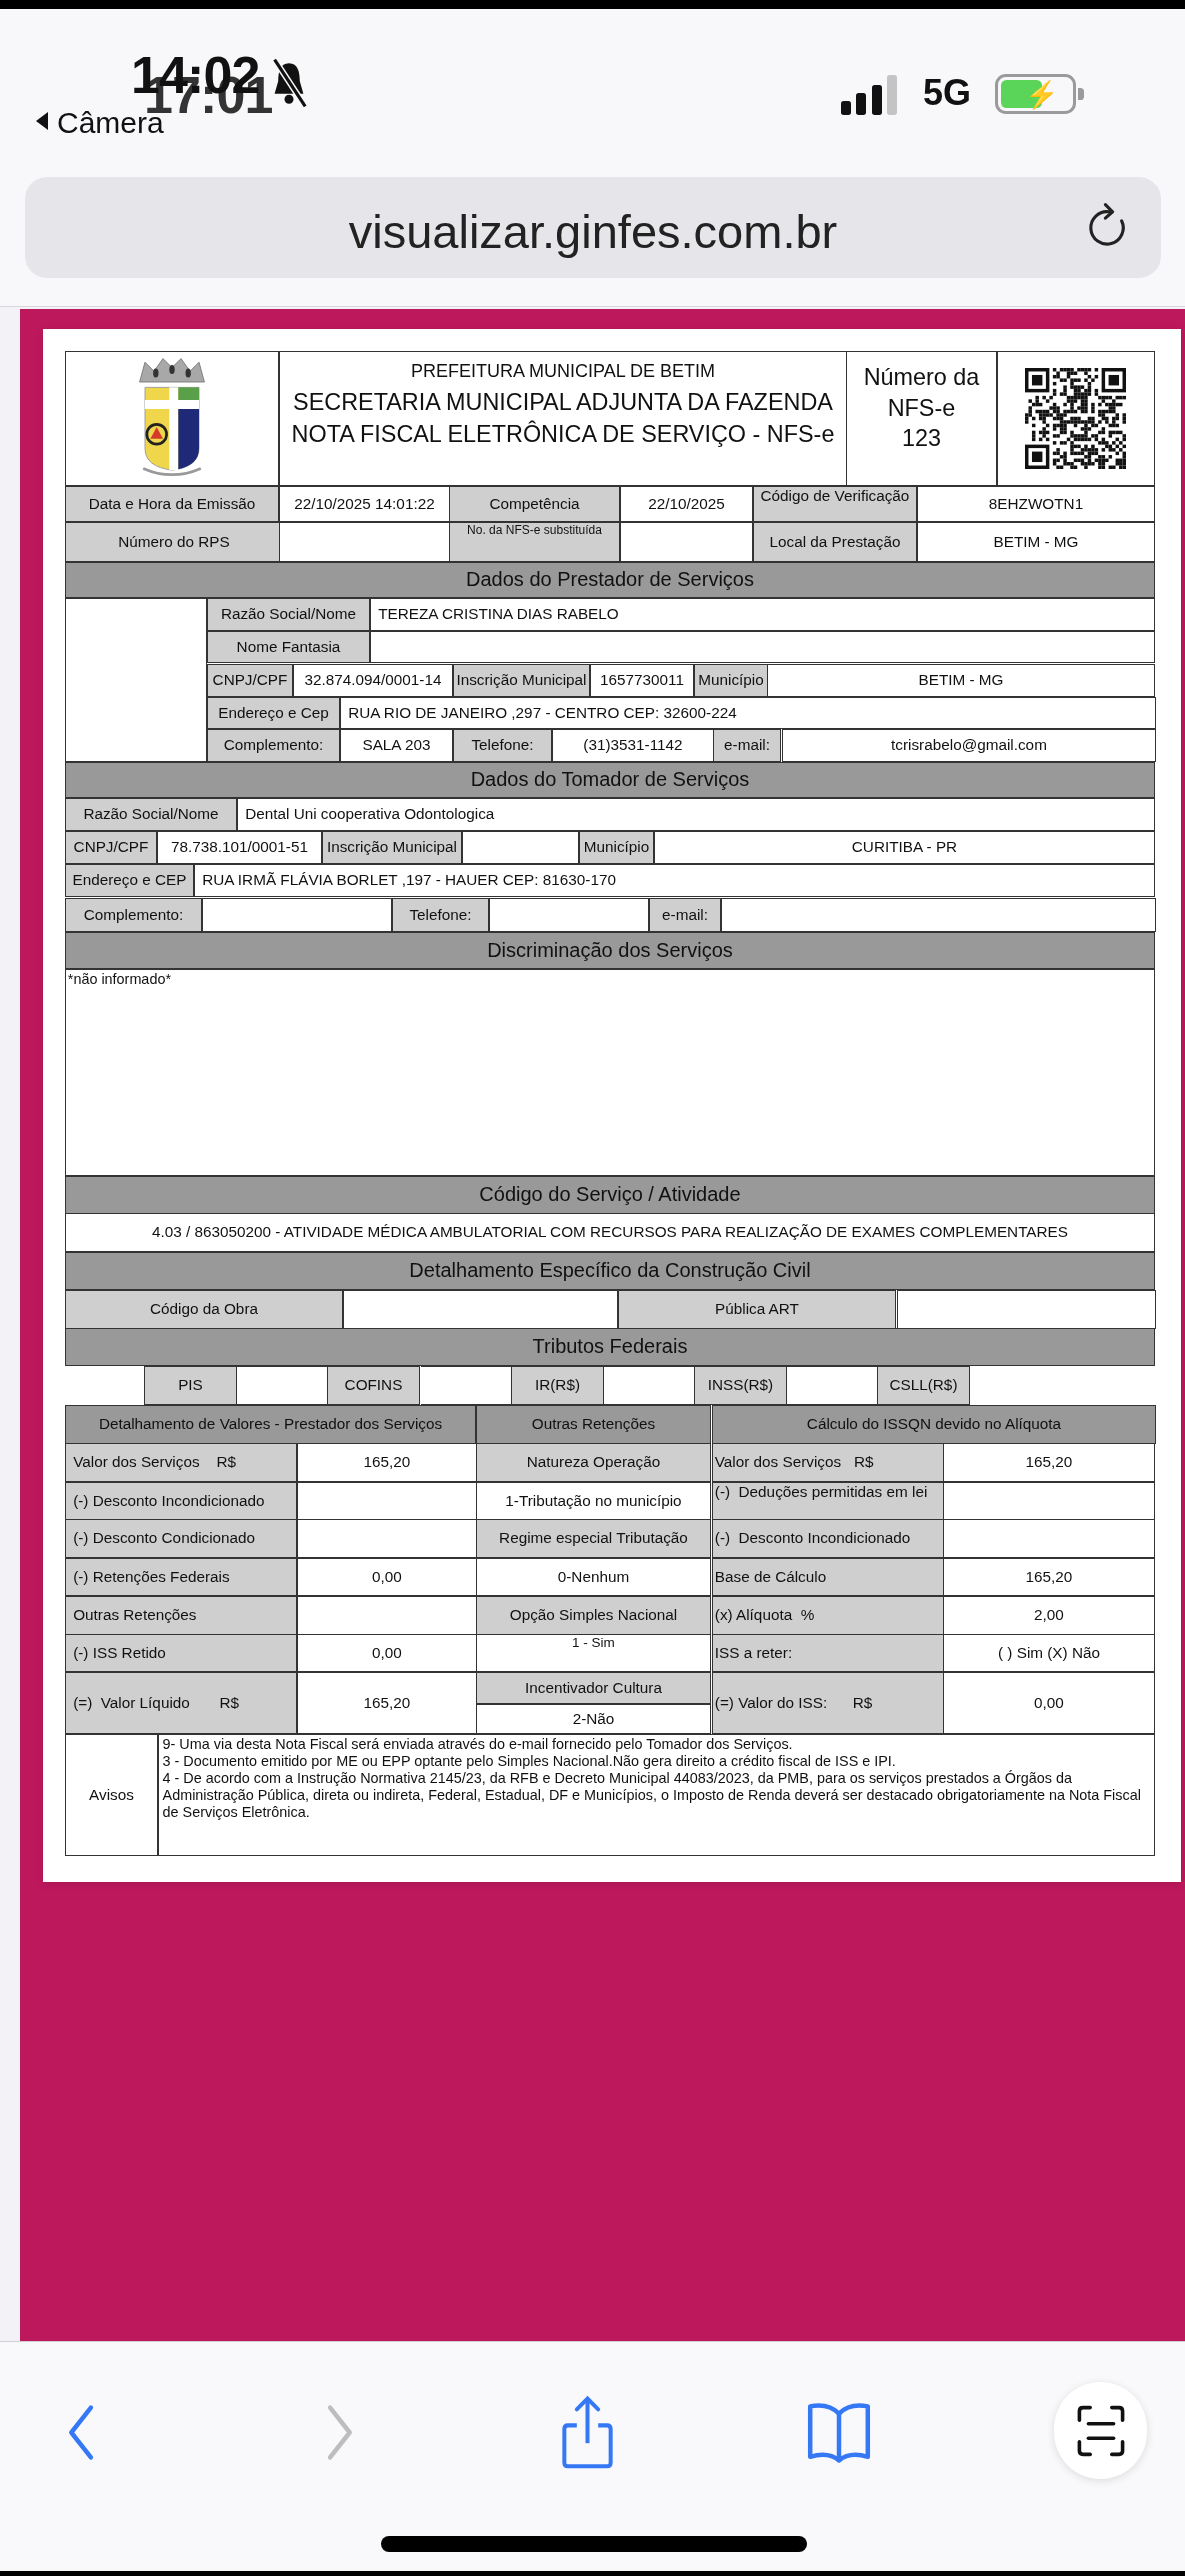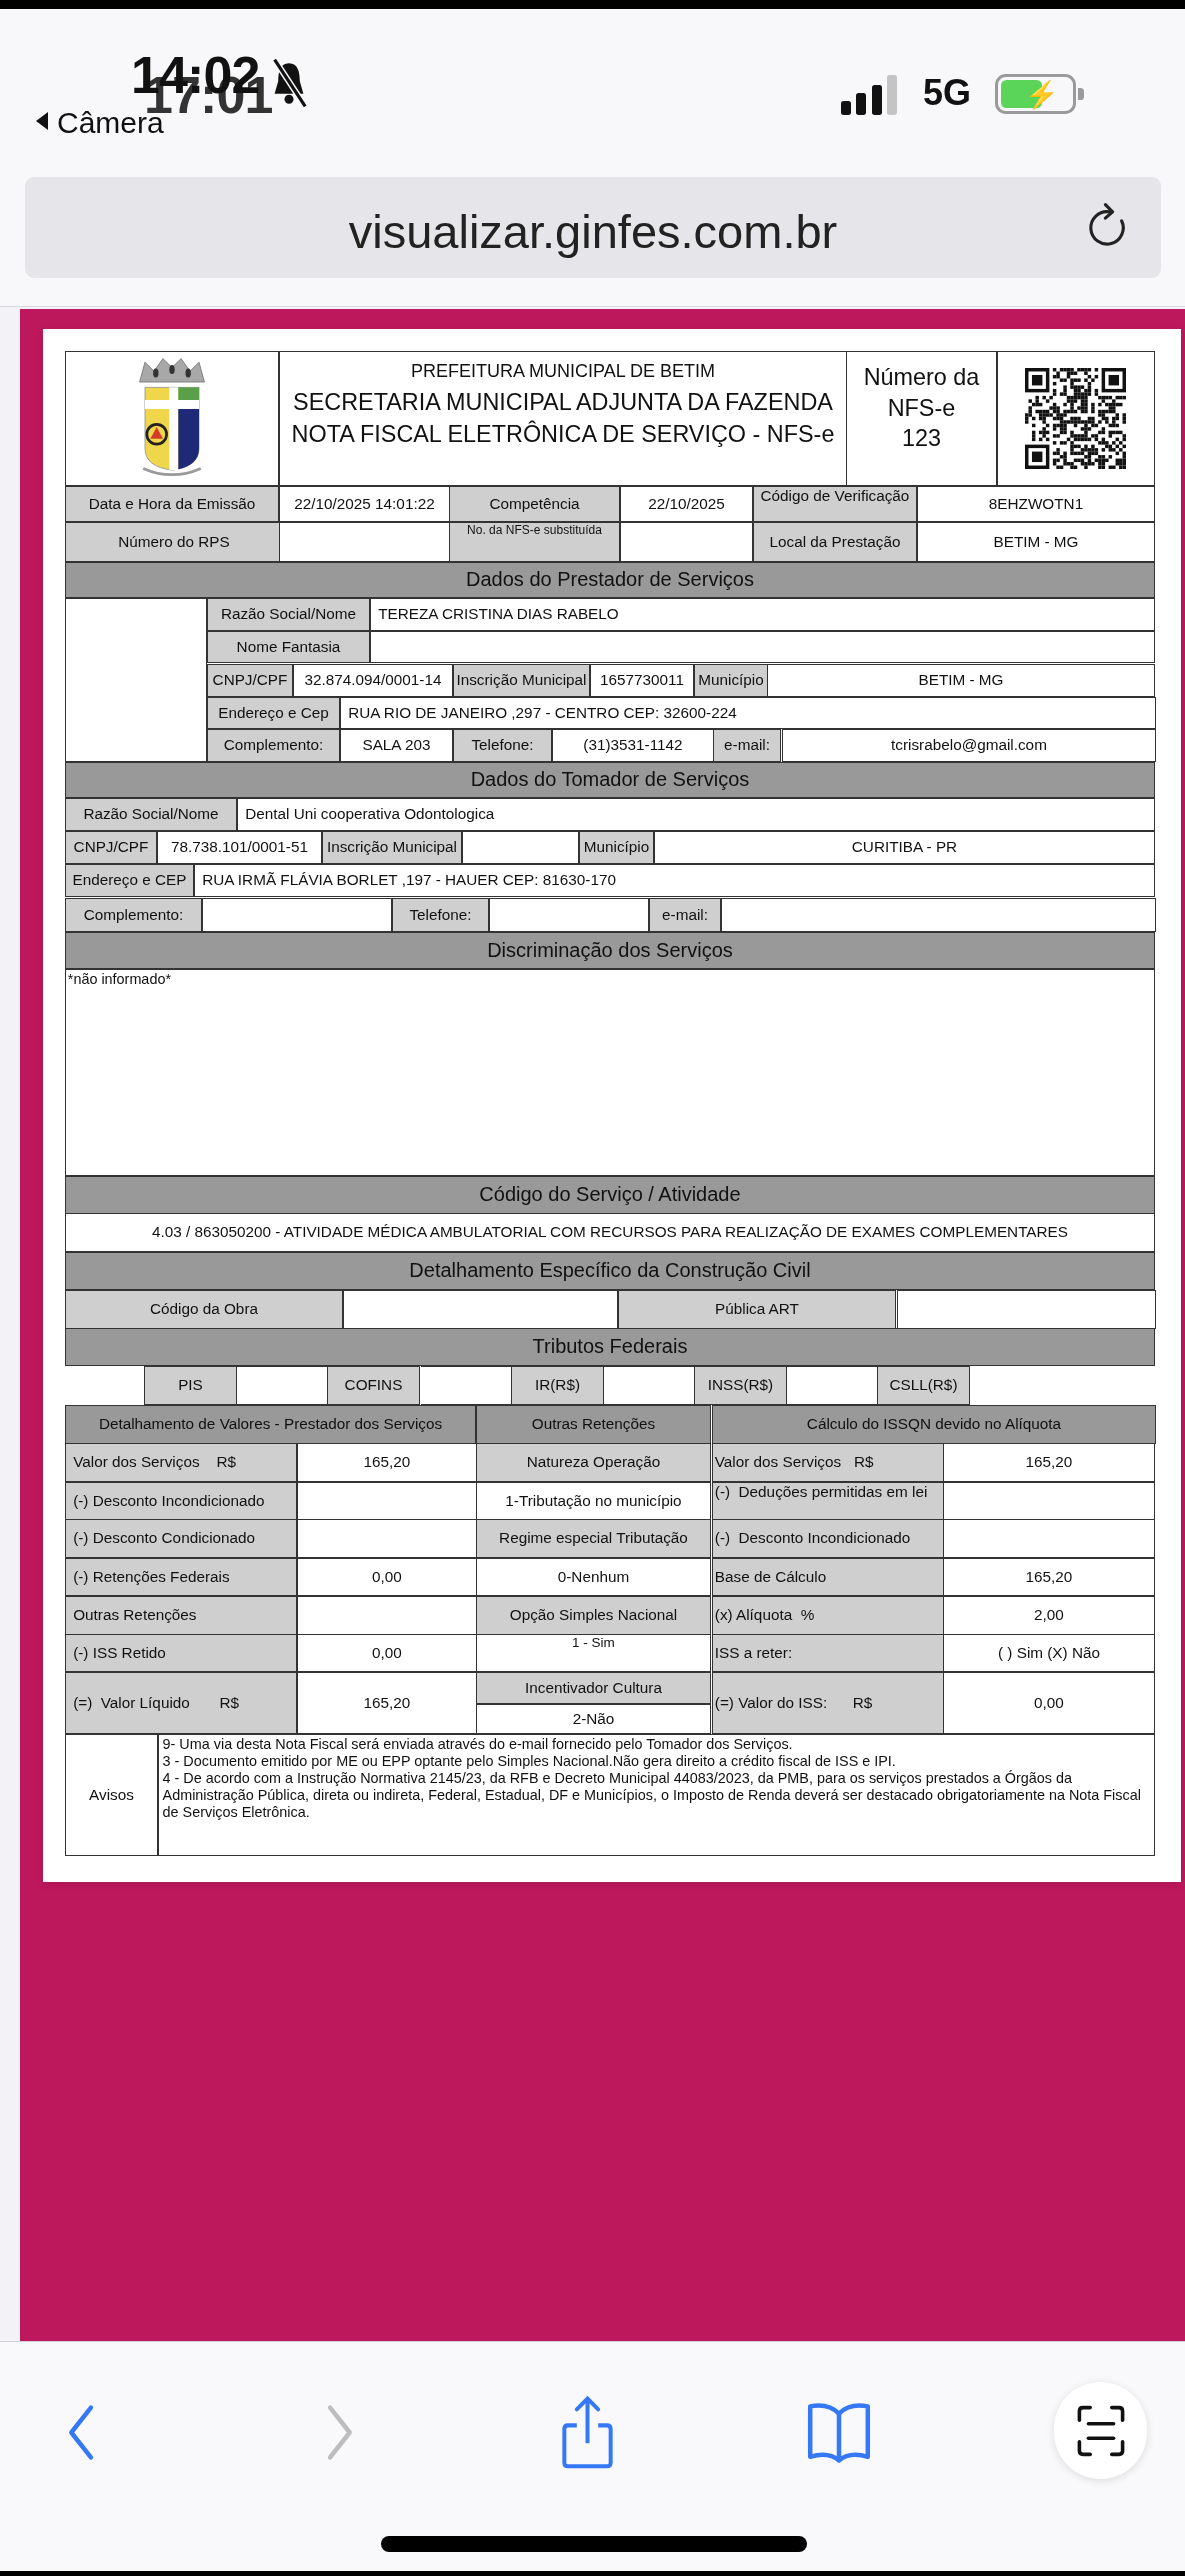--- a/index.html
+++ b/index.html
@@ -18,21 +18,21 @@
   .signal { position: absolute; left: 841px; top: 66px; width: 59px; height: 40px; }
   .signal span { position: absolute; bottom: 0; width: 10px; border-radius: 2.7px; background: #111; }
   .net { position: absolute; left: 923px; top: 63px; font-size: 36px; font-weight: bold; }
   .battery { position: absolute; left: 995px; top: 65px; width: 81px; height: 40px; border: 3.6px solid #9a9a9a; border-radius: 10.8px; padding: 2.7px; }
   .battery .fill { width: 60%; height: 100%; background: #5bd45a; border-radius: 5.4px; }
   .battery .nub { position: absolute; right: -10.8px; top: 10.8px; width: 5.4px; height: 12.6px; background: #9a9a9a; border-radius: 0 3.6px 3.6px 0; }
   .battery .bolt { position: absolute; left: 27px; top: 1.8px; font-size: 27px; color: #111; }
 
   
   .urlarea { position: absolute; left: 0; top: 163px; width: 1186px; height: 144px; background: #f8f8fa; border-bottom: 1.8px solid #d8d8dc; }
-  .urlpill { position: absolute; left: 25px; top: 14.4px; width: 1136px; height: 101px; background: #e6e6ea; border-radius: 9px; }
+  .urlpill { position: absolute; left: 25px; top: 14.4px; width: 1136px; height: 101px; background: #e6e6ea; border-radius: 22px; }
   .urltext { position: absolute; left: 0; right: 0; top: 27px; text-align: center; font-size: 47px; color: #222; }
   .reload { position: absolute; right: 25px; top: 23.4px; width: 54px; height: 54px; }
 
   
   .page { position: absolute; left: 0; top: 309px; width: 1186px; height: 2032px; background: #be185d; margin-left: 20px; }
   .card { position: absolute; left: 23.4px; top: 20px; width: 1138px; height: 1553px; background: #fff; box-shadow: 0 1.8px 9px rgba(0,0,0,.12); }
 
   .doc { position: absolute; left: 21.6px; top: 21.6px; width: 1090px; font-size: 15.3px; }
   .row { position: absolute; left: 0; width: 1090px; }
   .cell { position: absolute; top: 0; height: 100%; border: 1.3px solid #333; display: flex; align-items: center; justify-content: center; text-align: center; overflow: hidden; white-space: nowrap; }

